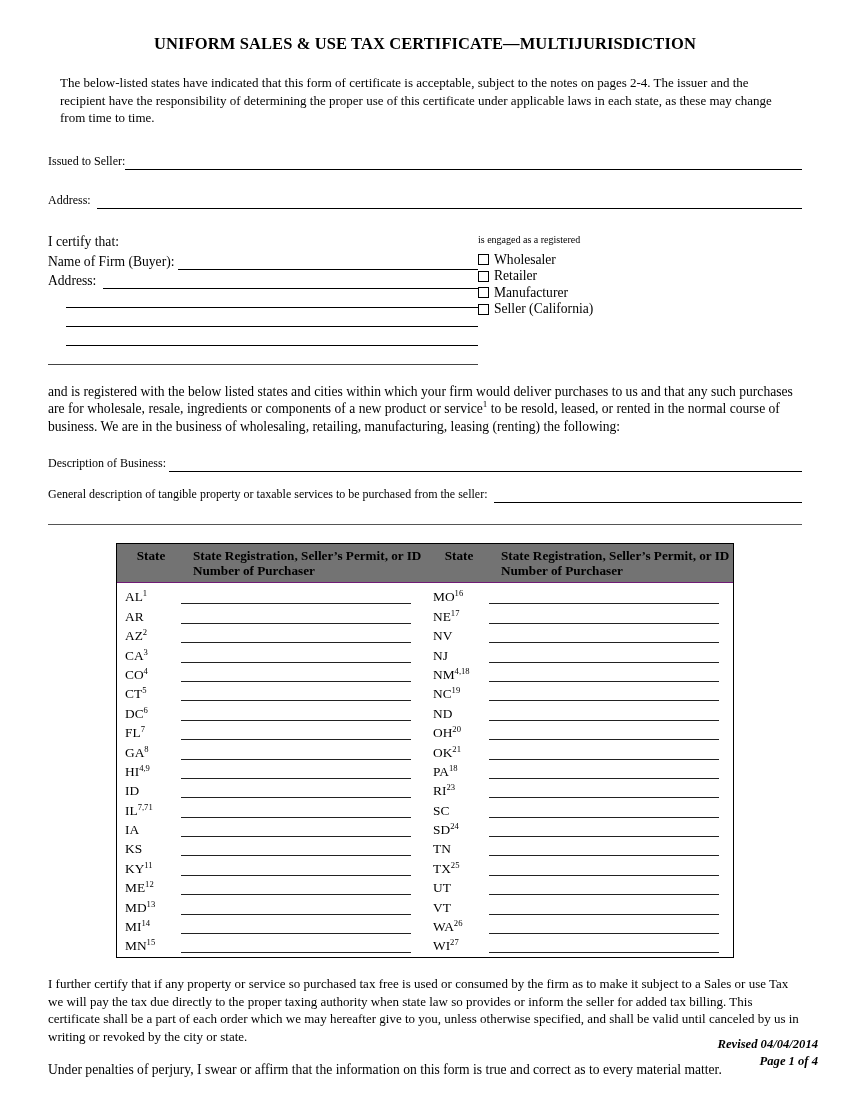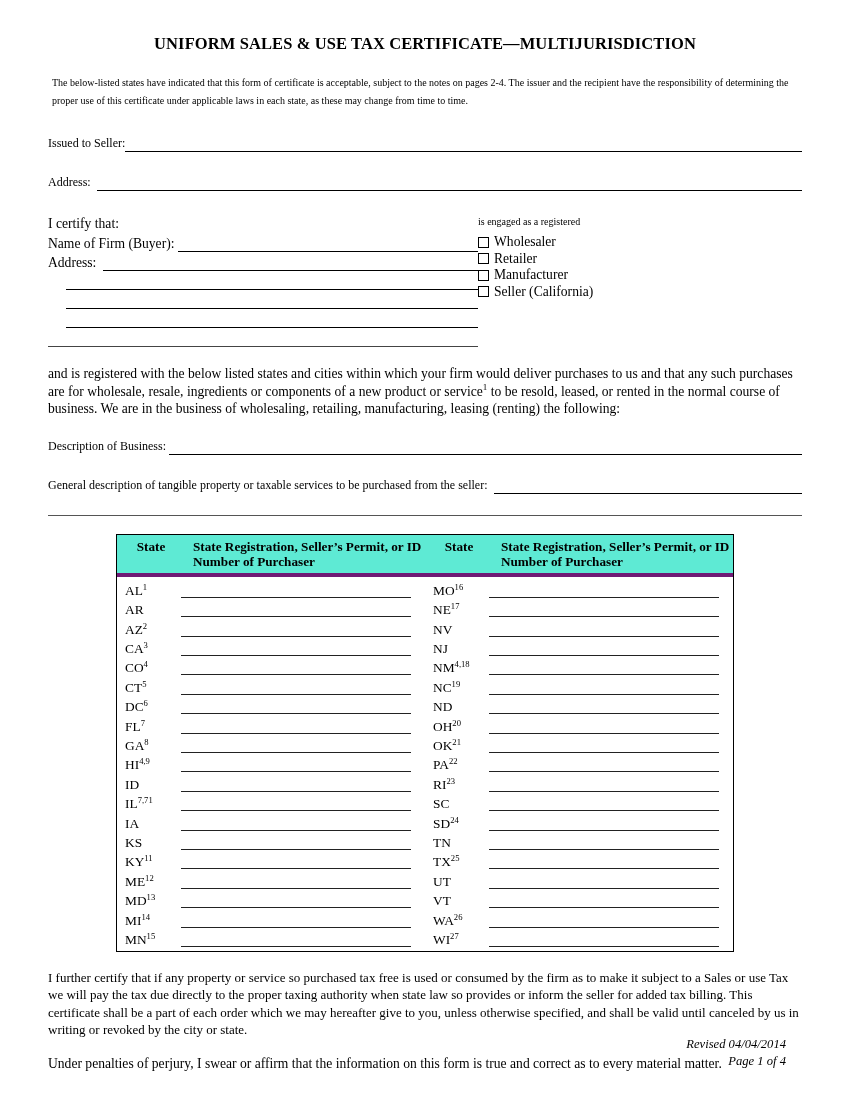--- a/index.html
+++ b/index.html
@@ -25,24 +25,24 @@
     text-align: center;
     font-weight: bold;
     font-size: 16.5px;
     letter-spacing: 0.1px;
     padding-top: 34px;
     margin: 0 0 20px 0;
   }
 
   
   .intro {
-    font-size: 10px;
+    font-size: 13px;
     line-height: 17.5px;
     text-align: left;
-    margin: 4px;
+    margin: 12px;
   }
 
   
   .fill-row {
     display: flex;
     align-items: flex-end;
     font-size: 12px;
     line-height: 17px;
   }
   .fill-row .lbl { white-space: pre; flex: 0 0 auto; }
@@ -105,39 +105,39 @@
 
   
   .body-para {
     font-size: 13.6px;
     line-height: 17.5px;
     margin-top: 16px;
   }
   sup { font-size: 9px; vertical-align: super; line-height: 0; }
 
   .desc-biz { margin-top: 20px; }
-  .gen-desc { margin-top: 22px; }
+  .gen-desc { margin-top: 14px; }
   .lone-rule {
     margin-top: 20px;
     border-bottom: 1.8px solid #555;
     height: 2px;
     width: 100%;
   }
 
   
   .state-table {
     margin: 18px auto 0 auto;
     width: 618px;
     border: 1.8px solid #000;
     background: #fff;
   }
   .st-head {
     display: flex;
-    background: #5eead4;
-    border-bottom: 4px solid #701a75;
+    background: #737373;
+    border-bottom: 1px solid #701a75;
     font-weight: bold;
     font-size: 13.2px;
     line-height: 15px;
     padding: 4px 0 4px 0;
   }
   .st-head .h-state {
     width: 68px; flex: 0 0 68px;
     text-align: center;
   }
   .st-head .h-reg {
@@ -184,25 +184,25 @@
   }
   .perjury {
     font-size: 13.6px;
     line-height: 17.5px;
     margin-top: 16px;
   }
 
   
   .footer {
     position: absolute;
-    right: 64px;
+    right: 32px;
     bottom: 30px;
     text-align: right;
     font-style: italic;
-    font-weight: normal;
+    font-weight: bold;
     font-size: 12.6px;
     line-height: 17px;
   }
 </style>
 </head>
 <body>
 
 <div class="page">
 
   <h1 class="doc-title">UNIFORM SALES &amp; USE TAX CERTIFICATE—MULTIJURISDICTION</h1>
@@ -408,21 +408,21 @@
           </div>
           <div class="st-row">
             <div class="st-abbr">OH<sup>20</sup></div>
             <div class="st-rule"></div>
           </div>
           <div class="st-row">
             <div class="st-abbr">OK<sup>21</sup></div>
             <div class="st-rule"></div>
           </div>
           <div class="st-row">
-            <div class="st-abbr">PA<sup>22</sup></div>
+            <div class="st-abbr">PA<sup>18</sup></div>
             <div class="st-rule"></div>
           </div>
           <div class="st-row">
             <div class="st-abbr">RI<sup>23</sup></div>
             <div class="st-rule"></div>
           </div>
           <div class="st-row">
             <div class="st-abbr">SC</div>
             <div class="st-rule"></div>
           </div>

